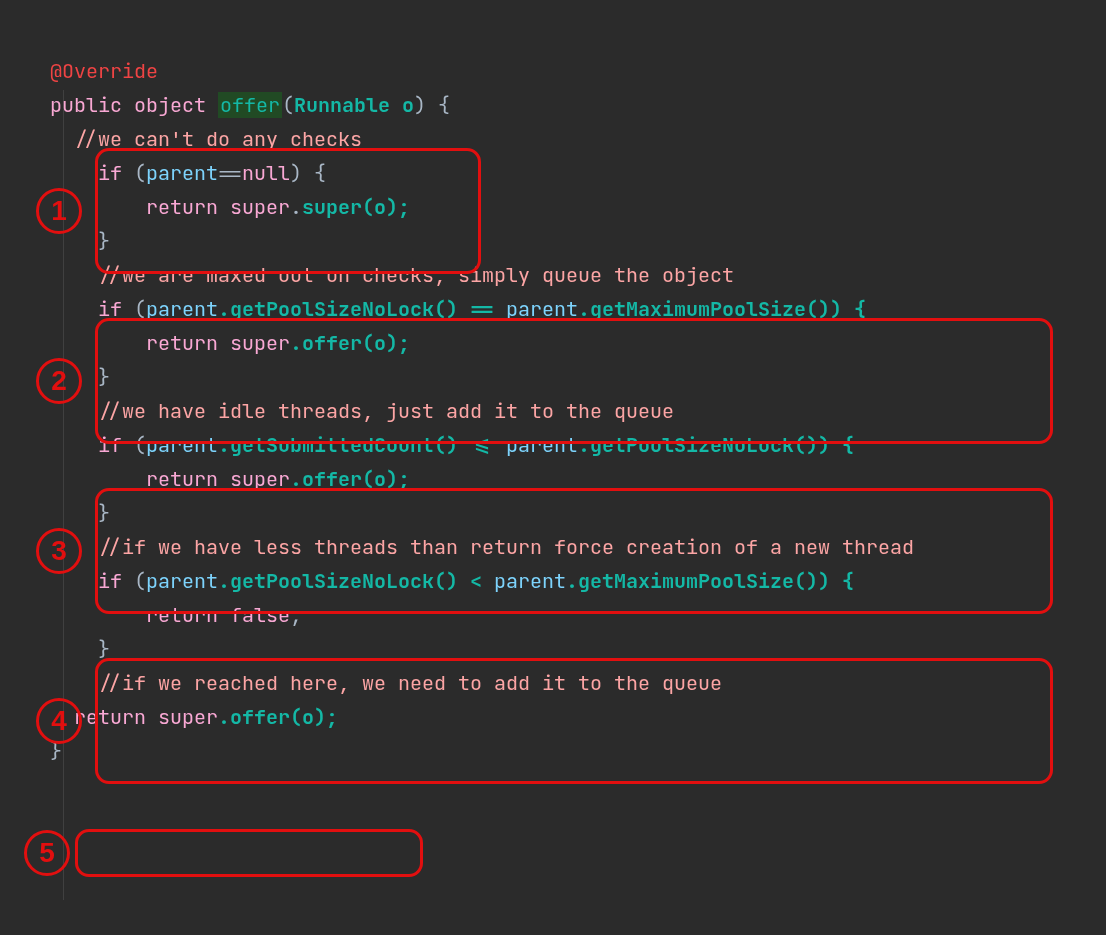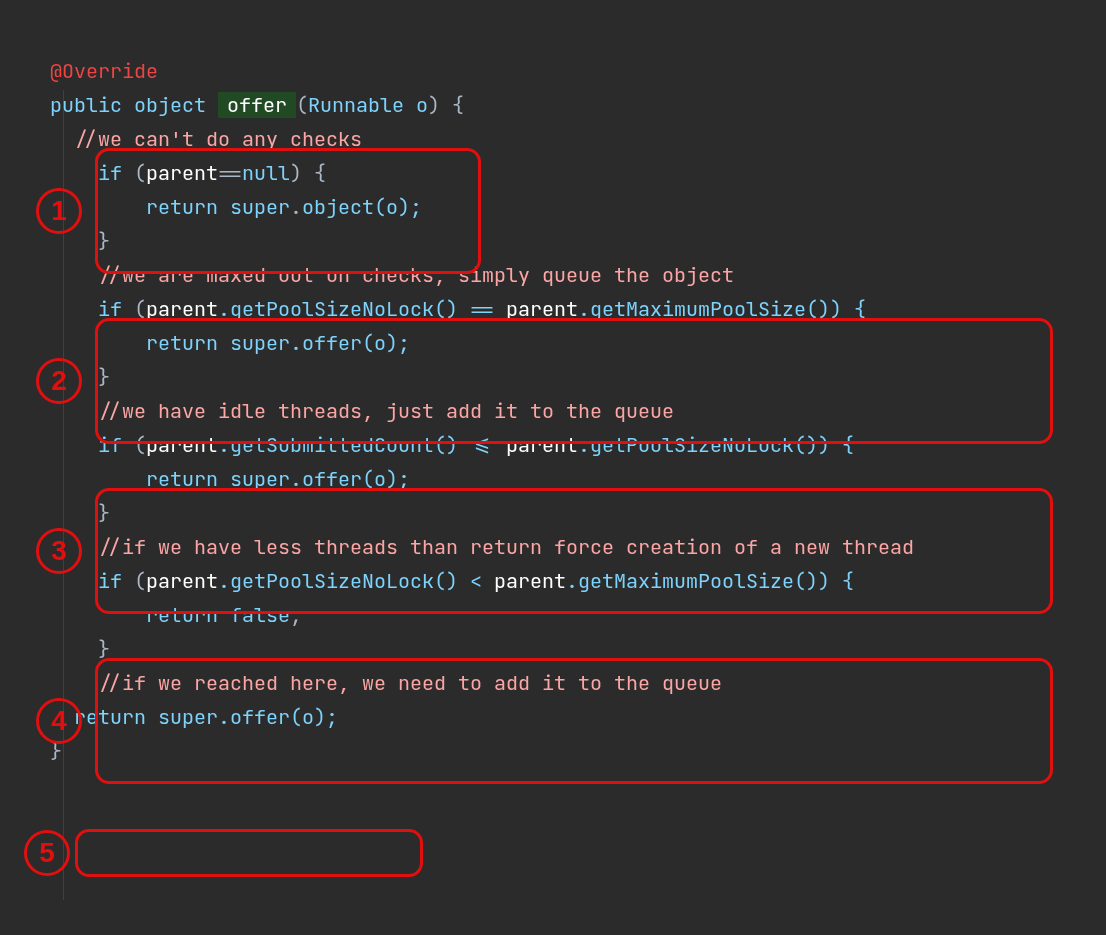--- a/index.html
+++ b/index.html
@@ -14,24 +14,24 @@
     height: 935px;
     overflow: hidden;
     position: relative;
   }
   .code {
     padding: 20px 0 0 50px;
     position: relative;
     white-space: pre;
   }
   .tok-ann   { color: #ef4444; }
-  .tok-kw    { color: #7dd3fc; }
-  .tok-fn-hl { color: #ffffff; background:#214a24; padding:0 9px;}
-  .tok-id    { color: #7dd3fc; }
-  .tok-field { color: #ffffff; }
+  .tok-kw    { color: #f9a8d4; }
+  .tok-fn-hl { color: #14b8a6; background:#214a24; padding:0 2px;}
+  .tok-id    { color: #14b8a6; font-weight: bold; }
+  .tok-field { color: #7dd3fc; }
   .tok-cm    { color: #fca5a5; }
   .tok-p     { color: #a9b7c6; }
 
   
   .box {
     position: absolute;
     border: 3px solid #e20f0f;
     border-radius: 14px;
     pointer-events: none;
   }
@@ -76,21 +76,21 @@
 </head>
 <body>
 
 <div class="guide"></div>
 
 <div class="code">
 <span class="tok-ann">@Override</span>
 <span class="tok-kw">public</span> <span class="tok-kw">object</span> <span class="tok-fn-hl">offer</span><span class="tok-p">(</span><span class="tok-id">Runnable</span><span class="tok-id"> o</span><span class="tok-p">) {</span>
   <span class="tok-cm">//we can't do any checks</span>
     <span class="tok-kw">if</span><span class="tok-p"> (</span><span class="tok-field">parent</span><span class="tok-p">==</span><span class="tok-kw">null</span><span class="tok-p">) {</span>
-        <span class="tok-kw">return</span><span> </span><span class="tok-kw">super</span><span class="tok-p">.</span><span class="tok-id">object(o);</span>
+        <span class="tok-kw">return</span><span> </span><span class="tok-kw">super</span><span class="tok-p">.</span><span class="tok-id">super(o);</span>
     <span class="tok-p">}</span>
     <span class="tok-cm">//we are maxed out on checks, simply queue the object</span>
     <span class="tok-kw">if</span><span class="tok-p"> (</span><span class="tok-field">parent</span><span class="tok-id">.getPoolSizeNoLock() == </span><span class="tok-field">parent</span><span class="tok-id">.getMaximumPoolSize()) {</span>
         <span class="tok-kw">return</span><span class="tok-kw"> super</span><span class="tok-id">.offer(o);</span>
     <span class="tok-p">}</span>
     <span class="tok-cm">//we have idle threads, just add it to the queue</span>
     <span class="tok-kw">if</span><span class="tok-p"> (</span><span class="tok-field">parent</span><span class="tok-id">.getSubmittedCount() &lt;= </span><span class="tok-field">parent</span><span class="tok-id">.getPoolSizeNoLock()) {</span>
         <span class="tok-kw">return</span><span class="tok-kw"> super</span><span class="tok-id">.offer(o);</span>
     <span class="tok-p">}</span>
     <span class="tok-cm">//if we have less threads than return force creation of a new thread</span>

